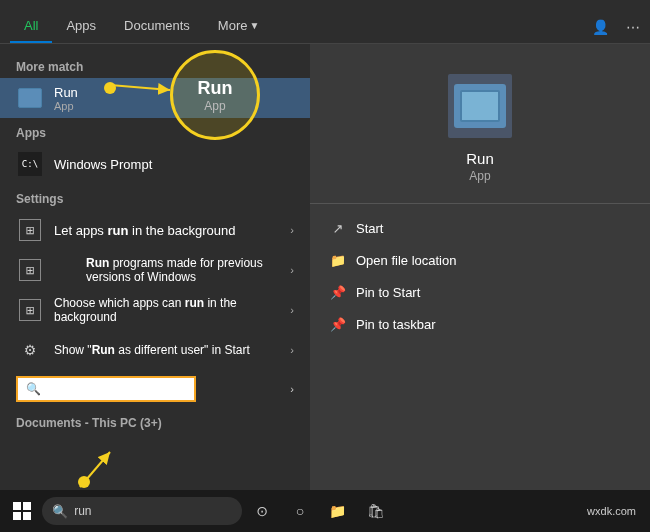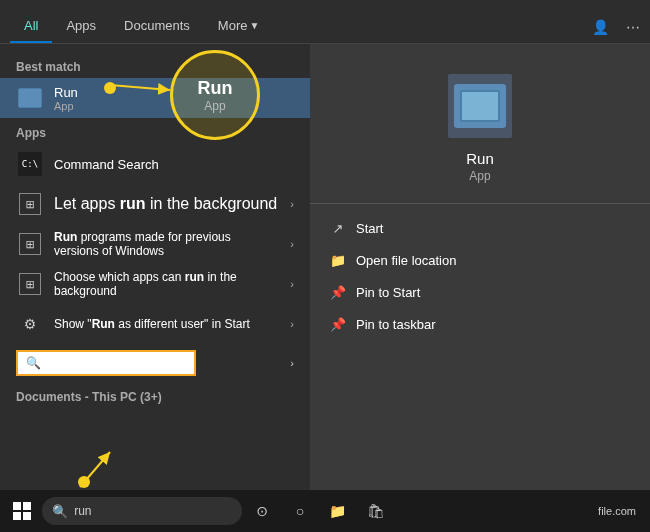--- a/index.html
+++ b/index.html
@@ -37,21 +37,21 @@
 
     .tab {
       padding: 10px 14px;
       color: #ccc;
       font-size: 13px;
       cursor: pointer;
       position: relative;
     }
 
     .tab.active {
-      color: #5eead4;
+      color: #22c55e;
     }
 
     .tab.active::after {
       content: '';
       position: absolute;
       bottom: 0;
       left: 0;
       right: 0;
       height: 2px;
       background: #0078d4;
@@ -422,62 +422,63 @@
     <div class="tab-bar-right">
       <button class="icon-btn">👤</button>
       <button class="icon-btn">⋯</button>
     </div>
   </div>
 
   <div class="content-area">
 
     <div class="left-panel">
 
-      <div class="section-label">Best match</div>
+      <div class="section-label">More match</div>
 
       <div class="result-item highlighted">
         <div class="result-icon">
           <div class="run-list-icon"></div>
         </div>
         <div class="result-text">
           <span class="result-name">Run</span>
           <span class="result-type">App</span>
         </div>
       </div>
 
       <div class="section-label">Apps</div>
 
       <div class="result-item">
         <div class="result-icon">
           <div class="cmd-icon" style="width:24px;height:24px;background:#1e1e1e;display:flex;align-items:center;justify-content:center;">
             <span style="color:#fff;font-size:9px;font-family:monospace;">C:\</span>
           </div>
         </div>
         <div class="result-text">
-          <span class="result-name">Command Search</span>
-        </div>
-      </div>
-
+          <span class="result-name">Windows Prompt</span>
+        </div>
+      </div>
+
+      <div class="section-label">Settings</div>
 
       <div class="result-item">
         <div class="result-icon">
           <div style="width:22px;height:22px;border:1px solid #888;display:flex;align-items:center;justify-content:center;font-size:11px;color:#ccc;">⊞</div>
         </div>
         <div class="result-text">
-          <span class="result-name" style="font-size:16px;">Let apps <span style="font-weight:bold;">run</span> in the background</span>
+          <span class="result-name" style="font-size:13px;">Let apps <span style="font-weight:bold;">run</span> in the background</span>
         </div>
         <span class="result-arrow">›</span>
       </div>
 
       <div class="result-item">
         <div class="result-icon">
           <div style="width:22px;height:22px;border:1px solid #888;display:flex;align-items:center;justify-content:center;font-size:11px;color:#ccc;">⊞</div>
         </div>
         <div class="result-text">
-          <span class="result-name" style="font-size:12px;"><span style="font-weight:bold;">Run</span> programs made for previous<br>versions of Windows</span>
+          <span class="result-name" style="font-size:12px;margin-left:32px;"><span style="font-weight:bold;">Run</span> programs made for previous<br>versions of Windows</span>
         </div>
         <span class="result-arrow">›</span>
       </div>
 
       <div class="result-item">
         <div class="result-icon">
           <div style="width:22px;height:22px;border:1px solid #888;display:flex;align-items:center;justify-content:center;font-size:11px;color:#ccc;">⊞</div>
         </div>
         <div class="result-text">
           <span class="result-name" style="font-size:12px;">Choose which apps can <span style="font-weight:bold;">run</span> in the<br>background</span>
@@ -597,14 +598,14 @@
       <span style="color:#ccc;font-size:14px;">○</span>
     </div>
     <div class="taskbar-icon-btn">
       <span style="color:#f5c518;font-size:14px;">📁</span>
     </div>
     <div class="taskbar-icon-btn">
       <span style="color:#ccc;font-size:14px;">🛍</span>
     </div>
   </div>
 
-  <div class="taskbar-right">file.com</div>
+  <div class="taskbar-right">wxdk.com</div>
 </div>
 
 </body></html>

